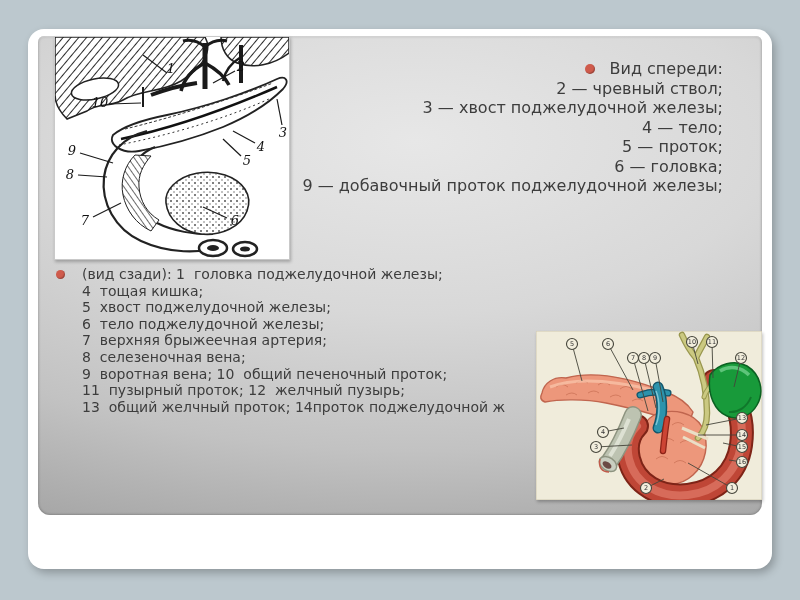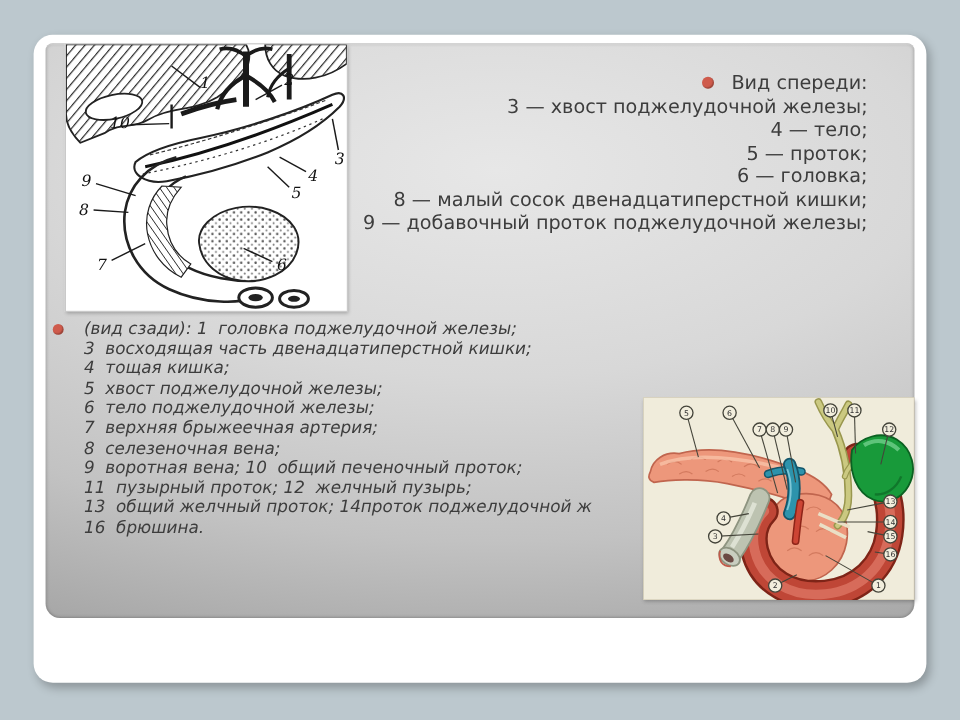--- a/index.html
+++ b/index.html
@@ -36,23 +36,23 @@
   }
   .front-list .fl-line{white-space:pre-wrap;}
   .bullet{
     display:inline-block;width:10px;height:10px;border-radius:50%;
     background:#cf5b4c;margin-right:15px;margin-bottom:1px;vertical-align:middle;
     box-shadow:inset -1px -1px 1px rgba(0,0,0,.25);
   }
   .link{text-decoration:underline;color:#4aa9da;cursor:pointer;}
 
   .back-list{
-    position:absolute;left:6px;top:230px;width:486px;
+    position:absolute;left:18px;top:230px;width:486px;
     font-size:14px;line-height:16.6px;color:#3d3d3d;
-    padding-left:26px;position:absolute;font-style:italic;
+    padding-left:26px;position:absolute;
   }
   .back-list .bullet{
     position:absolute;left:0;top:4px;width:9px;height:9px;margin:0;
   }
   .back-list .bl-line{white-space:pre-wrap;}
 </style>
 </head>
 <body>
 
 <div class="slide-card">
@@ -129,41 +129,39 @@
             <line x1="25" y1="116" x2="58" y2="126" stroke="#1a1a1a" stroke-width="1.2"></line>
             <text x="17" y="118" text-anchor="middle" font-size="13" font-family="&quot;DejaVu Serif&quot;, serif" font-style="italic" fill="#111">9</text>
             <line x1="54" y1="67" x2="86" y2="66" stroke="#1a1a1a" stroke-width="1.2"></line>
             <text x="45" y="70" text-anchor="middle" font-size="13" font-family="&quot;DejaVu Serif&quot;, serif" font-style="italic" fill="#111">10</text>
           </g>
       </svg>
     </div>
 
     <div class="front-list" style="color: rgb(61, 61, 61);">
       <div class="fl-line"><span class="bullet" style="background: rgb(207, 91, 76);"></span><span>Вид спереди:</span></div>
+      <div class="fl-line">2 — чревный ствол;</div>
       <div class="fl-line">3 — хвост поджелудочной железы;</div>
       <div class="fl-line">4 — тело;</div>
       <div class="fl-line">5 — проток;</div>
       <div class="fl-line">6 — головка;</div>
-      <div class="fl-line">8 — малый сосок двенадцатиперстной кишки;</div>
       <div class="fl-line">9 — добавочный проток поджелудочной железы;</div>
     </div>
 
     <div class="back-list" style="color: rgb(61, 61, 61);">
       <span class="bullet" style="background: rgb(207, 91, 76);"></span>
       <div class="bl-line">(вид сзади): 1  головка поджелудочной железы;</div>
-      <div class="bl-line">3  восходящая часть двенадцатиперстной кишки;</div>
       <div class="bl-line">4  тощая кишка;</div>
       <div class="bl-line">5  хвост поджелудочной железы;</div>
       <div class="bl-line">6  тело поджелудочной железы;</div>
       <div class="bl-line">7  верхняя брыжеечная артерия;</div>
       <div class="bl-line">8  селезеночная вена;</div>
       <div class="bl-line">9  воротная вена; 10  общий печеночный проток;</div>
       <div class="bl-line">11  пузырный проток; 12  желчный пузырь;</div>
       <div class="bl-line">13  общий желчный проток; 14проток поджелудочной ж</div>
-      <div class="bl-line">16  брюшина.</div>
     </div>
 
     <div class="color-figure">
       <svg id="color-svg" viewBox="0 0 226 169" xmlns="http://www.w3.org/2000/svg">
         <rect x="0" y="0" width="226" height="169" fill="#f0ecdb" stroke="#cfc8b0" stroke-width="1"></rect>
         <g>
           <path d="M6,62 C8,52 18,45 30,47 C62,38 102,50 130,61 C143,66 152,73 157,81 L151,97 C130,86 100,78 70,72 C45,67 20,69 9,71 C4,69 4,66 6,62 Z" fill="#ed977b" stroke="#c0654e" stroke-width="1.4"></path>
           <path d="M20,56 q6,-5 12,0 M40,52 q6,-5 12,0 M62,54 q6,-5 12,0 M84,58 q6,-5 12,0 M106,62 q6,-5 12,0 M30,64 q6,-4 11,0 M52,62 q6,-4 11,0 M74,66 q6,-4 11,0 M96,70 q6,-4 11,0 M118,70 q6,-4 11,0" stroke="#c86e52" stroke-width="1" fill="none" opacity="0.7"></path>
           <path d="M14,56 C40,46 80,50 120,60" stroke="#f7c2a8" stroke-width="3" fill="none" opacity="0.8"></path>
         </g>

